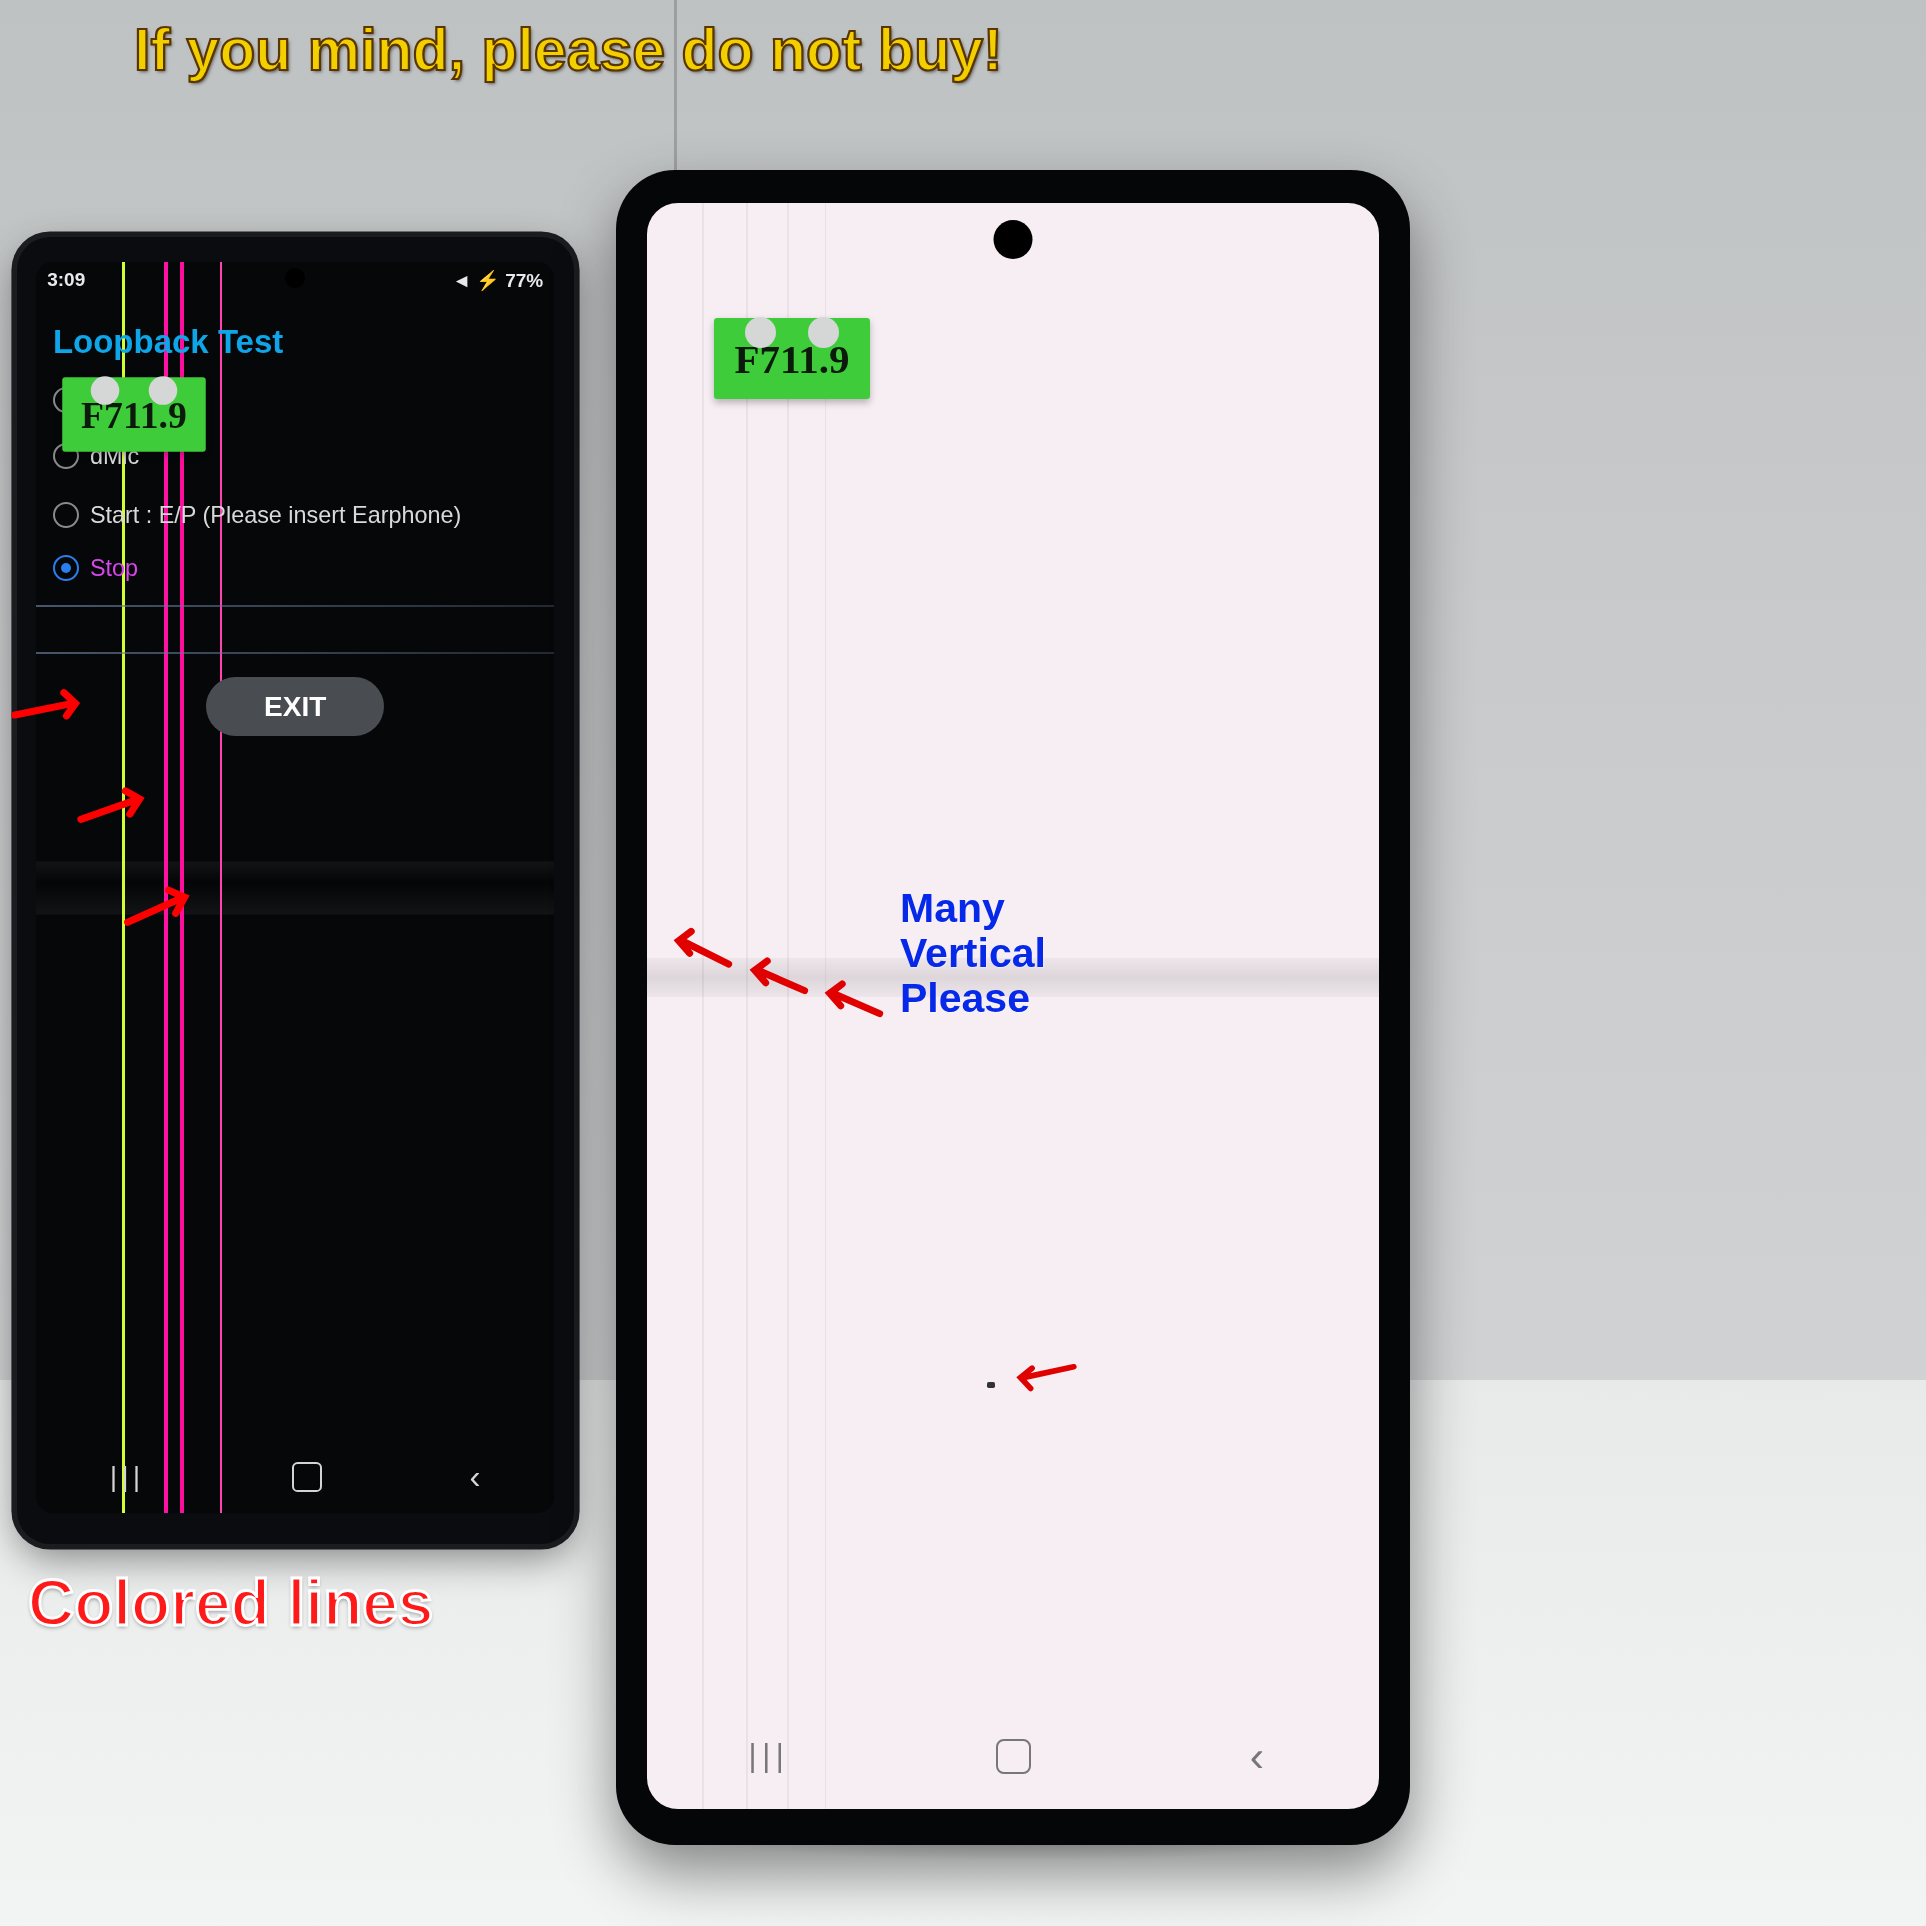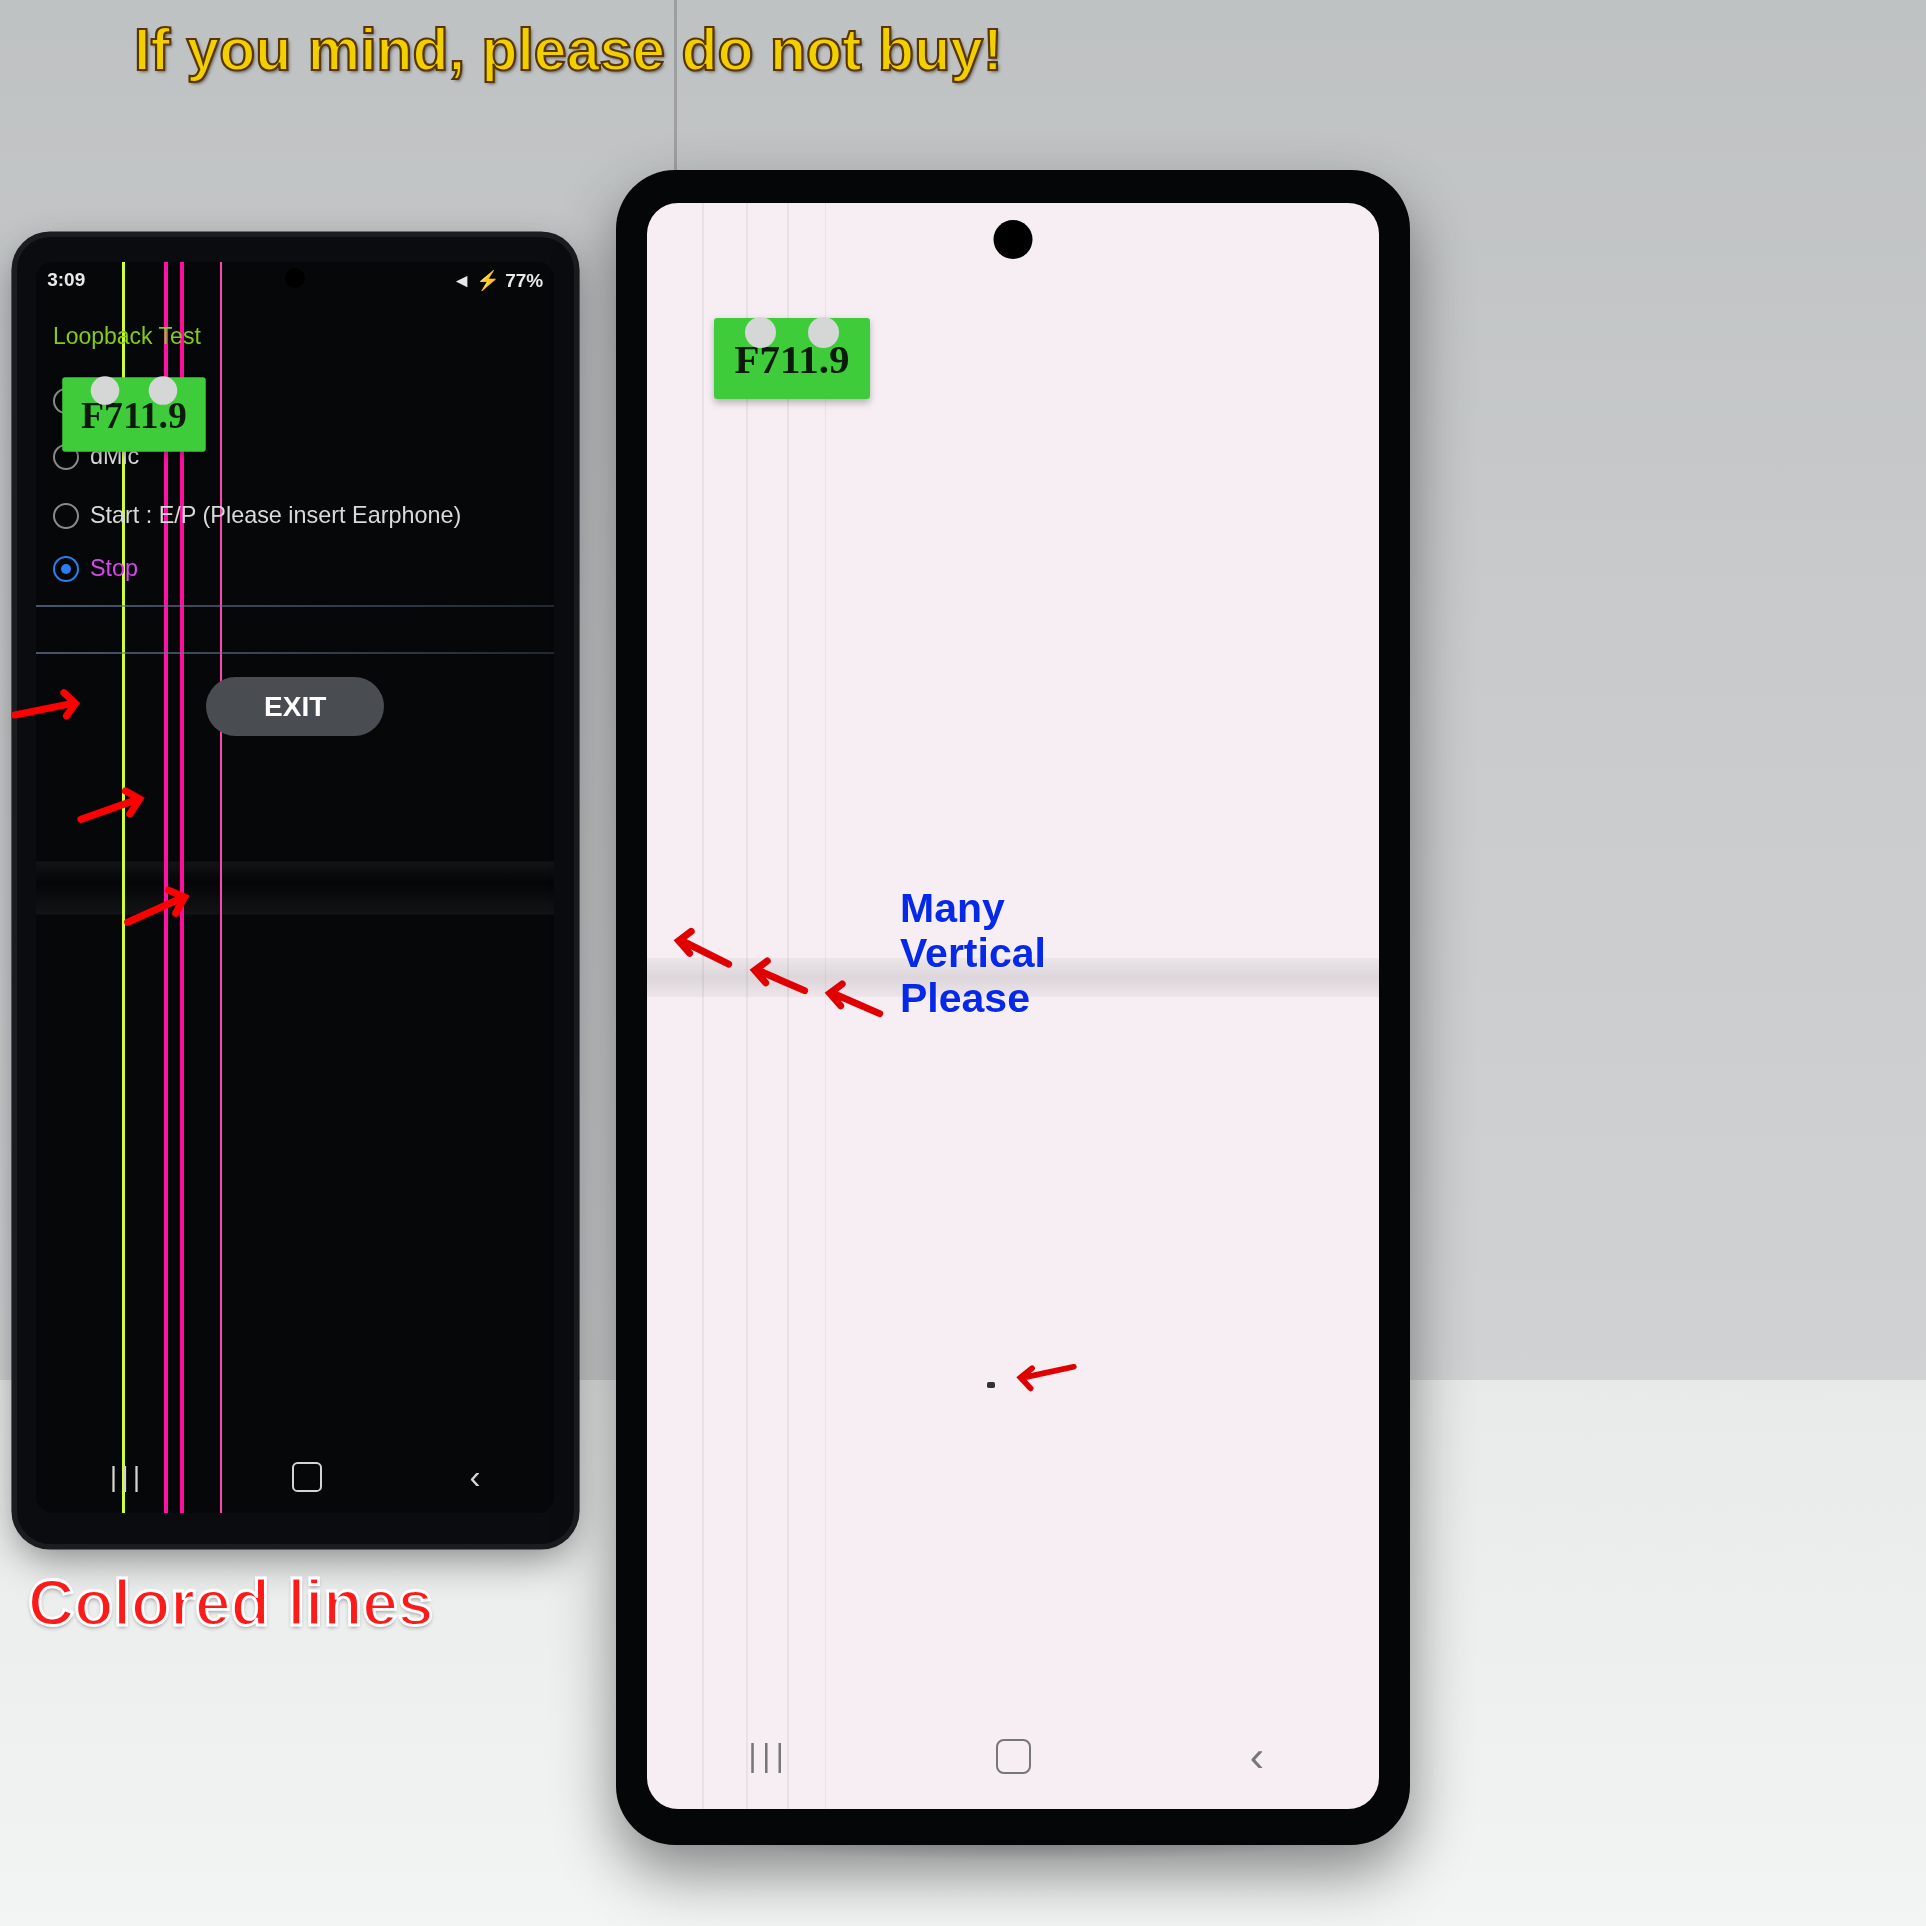--- a/index.html
+++ b/index.html
@@ -4,22 +4,22 @@
 <style>
   body{margin:0;width:1926px;height:1926px;background:#d5d7d7;font-family:Arial,sans-serif;position:relative;overflow:hidden}
   .bg-bottom{position:absolute;left:0;right:0;bottom:0;height:546px;background:linear-gradient(180deg,#e8eaea,#f3f4f4);transform:perspective(1115px) rotateX(8deg);transform-origin:top center}
   .bg-wall{position:absolute;left:0;right:0;top:0;height:1421px;background:linear-gradient(180deg,#bfc2c3 0%,#c8cacb 45%,#d0d2d3 100%)}
   .tile-line{position:absolute;top:0;bottom:546px;width:3.3px;background:rgba(0,0,0,.18)}
   .warn{position:absolute;top:16.7px;left:134px;right:45px;font-weight:900;font-size:59px;color:#f2d000;-webkit-text-stroke:2.2px #5a3500;line-height:1.15;text-shadow:1.7px 1.7px 3.3px rgba(0,0,0,.5)}
   .phone-left{position:absolute;top:237px;left:16.7px;width:557px;height:1307px;background:#0a0c0f;border-radius:33px;box-shadow:0 0 0 5.6px #1a1c1f,0 14px 39px rgba(0,0,0,.45)}
   .phone-left .screen{position:absolute;top:25px;left:19.5px;right:19.5px;bottom:31px;background:#060709;border-radius:16.7px;overflow:hidden}
   .punch{position:absolute;top:5.6px;left:50%;transform:translateX(-50%);width:20px;height:20px;border-radius:50%;background:#000}
   .sb{position:absolute;top:6.7px;left:11px;right:11px;display:flex;justify-content:space-between;color:#e9e9ea;font-size:19px;font-weight:600}
-  .title{position:absolute;top:61px;left:16.7px;color:#84cc16;font-size:23px;font-weight:400}
-  .radio{position:absolute;left:16.7px;color:#d9d9d9;font-size:23.4px;font-weight:500;display:flex;align-items:flex-end;gap:11px}
+  .title{position:absolute;top:61px;left:16.7px;color:#0ea5e9;font-size:33px;font-weight:700}
+  .radio{position:absolute;left:16.7px;color:#d9d9d9;font-size:23.4px;font-weight:500;display:flex;align-items:flex-start;gap:11px}
   .radio .c{width:22px;height:22px;border-radius:50%;border:2.8px solid #8a8a8a}
   .radio.sel .c{border-color:#2a7ef0;display:flex;align-items:center;justify-content:center}
   .radio.sel .c::after{content:'';width:10px;height:10px;border-radius:50%;background:#2a7ef0}
   .exit{position:absolute;top:415px;left:50%;transform:translateX(-50%);width:178px;height:59px;background:#494c50;color:#fff;border-radius:33px;font-size:28px;font-weight:700;display:flex;align-items:center;justify-content:center}
   .hr{position:absolute;left:0;right:0;height:1.7px;background:linear-gradient(90deg,rgba(100,120,150,.7),rgba(100,120,150,.3))}
   .vline{position:absolute;top:0;bottom:0;width:3.9px}
   .crease-l{position:absolute;left:0;right:0;top:50%;height:53px;transform:translateY(-50%);background:linear-gradient(180deg,rgba(255,255,255,.05),rgba(0,0,0,.25) 40%,rgba(255,255,255,.05))}
   .tag{position:absolute;width:156px;height:81px;background:#3fcc3a;border-radius:3.3px;display:flex;align-items:center;justify-content:center;font-family:'Comic Sans MS',cursive;font-weight:900;font-size:41px;color:#0b1a0b;box-shadow:0 3.3px 7.8px rgba(0,0,0,.25)}
   .tag::before,.tag::after{content:'';position:absolute;top:-1.1px;width:31px;height:31px;background:#d5d7d7;border-radius:50%}
   .tag::before{left:31px}.tag::after{right:31px}

